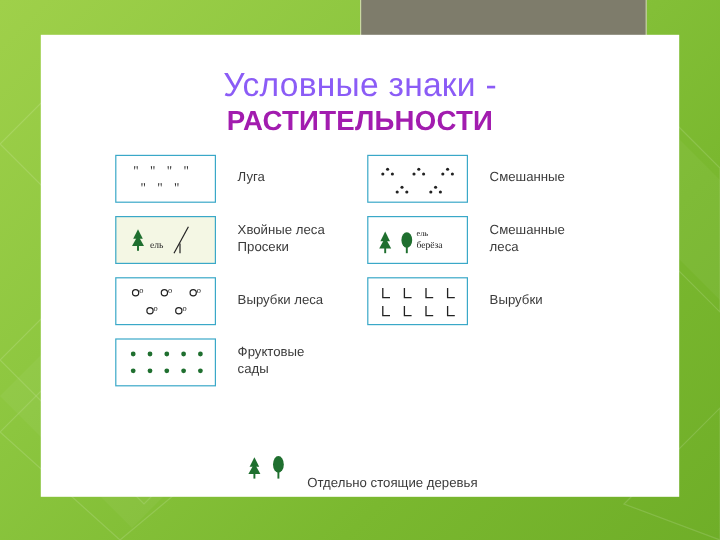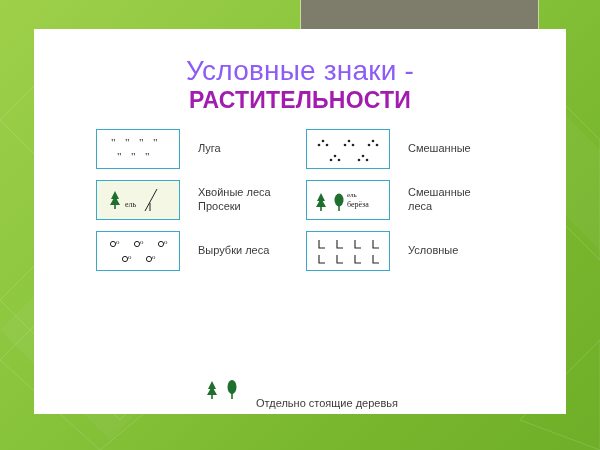--- a/index.html
+++ b/index.html
@@ -272,25 +272,45 @@
                 <path d="M30 8 L30 16 L36 16"></path>
                 <path d="M48 8 L48 16 L54 16"></path>
                 <path d="M66 8 L66 16 L72 16"></path>
                 <path d="M12 23 L12 31 L18 31"></path>
                 <path d="M30 23 L30 31 L36 31"></path>
                 <path d="M48 23 L48 31 L54 31"></path>
                 <path d="M66 23 L66 31 L72 31"></path>
               </g>
             </svg>
           </div>
-          <div class="sym-label">Условные</div>
+          <div class="sym-label">Вырубки</div>
         </div>
       </div>
 
       <div class="legend-row">
+        <div class="legend-cell">
+          <div class="sym">
+            <svg width="82" height="38" viewBox="0 0 82 38">
+              <g fill="#1f6f2f">
+                <circle cx="14" cy="12" r="2"></circle>
+                  <circle cx="28" cy="12" r="2"></circle>
+                  <circle cx="42" cy="12" r="2"></circle>
+                  <circle cx="56" cy="12" r="2"></circle>
+                  <circle cx="70" cy="12" r="2"></circle>
+                <circle cx="14" cy="26" r="2"></circle>
+                  <circle cx="28" cy="26" r="2"></circle>
+                  <circle cx="42" cy="26" r="2"></circle>
+                  <circle cx="56" cy="26" r="2"></circle>
+                  <circle cx="70" cy="26" r="2"></circle>
+              </g>
+            </svg>
+          </div>
+          <div class="sym-label">Фруктовые
+сады</div>
+        </div>
       </div>
 
     </div>
 
     <div class="bottom-note">
       <span class="icons">
         <svg width="44" height="24" viewBox="0 0 44 24">
           <g transform="translate(10,18)" fill="#1f6f2f">
             <polygon points="0,-12 4,-4 -4,-4"></polygon>
             <polygon points="0,-7 5,2 -5,2"></polygon>

